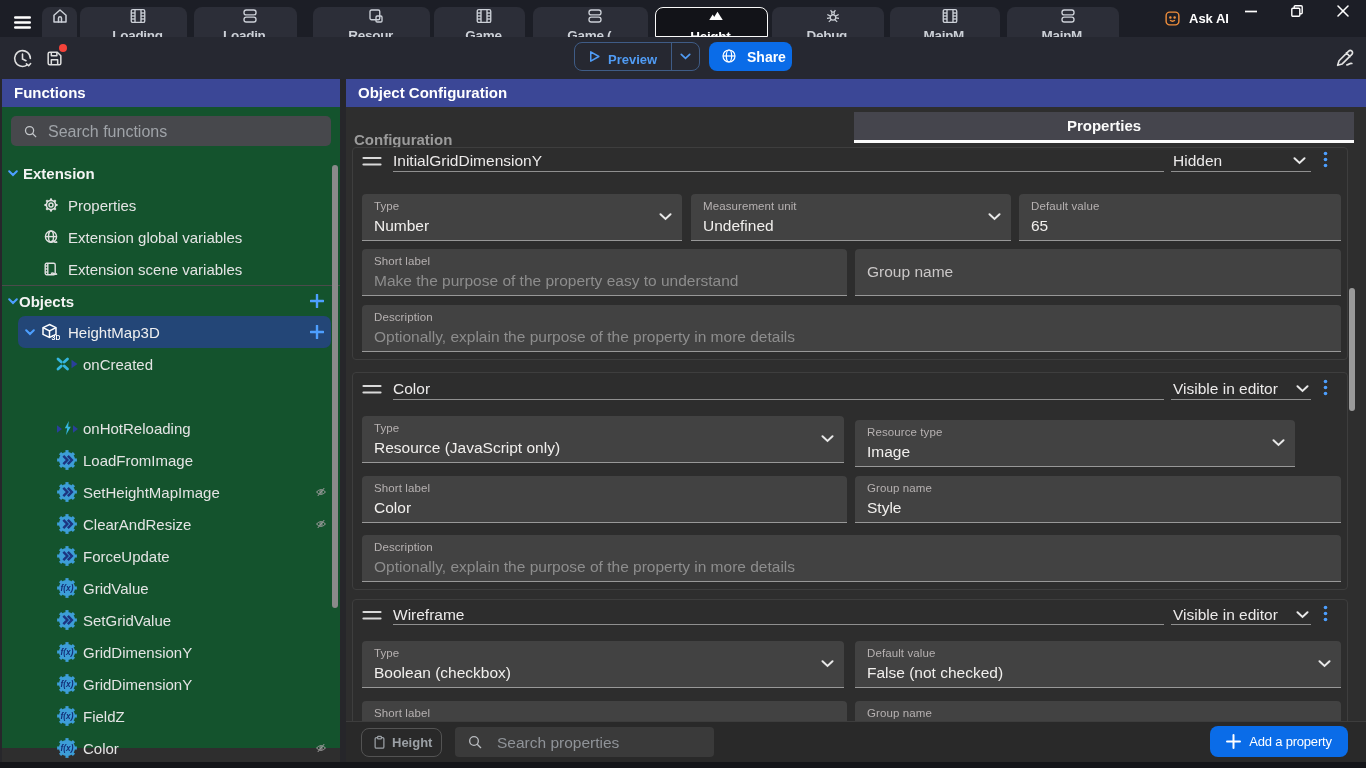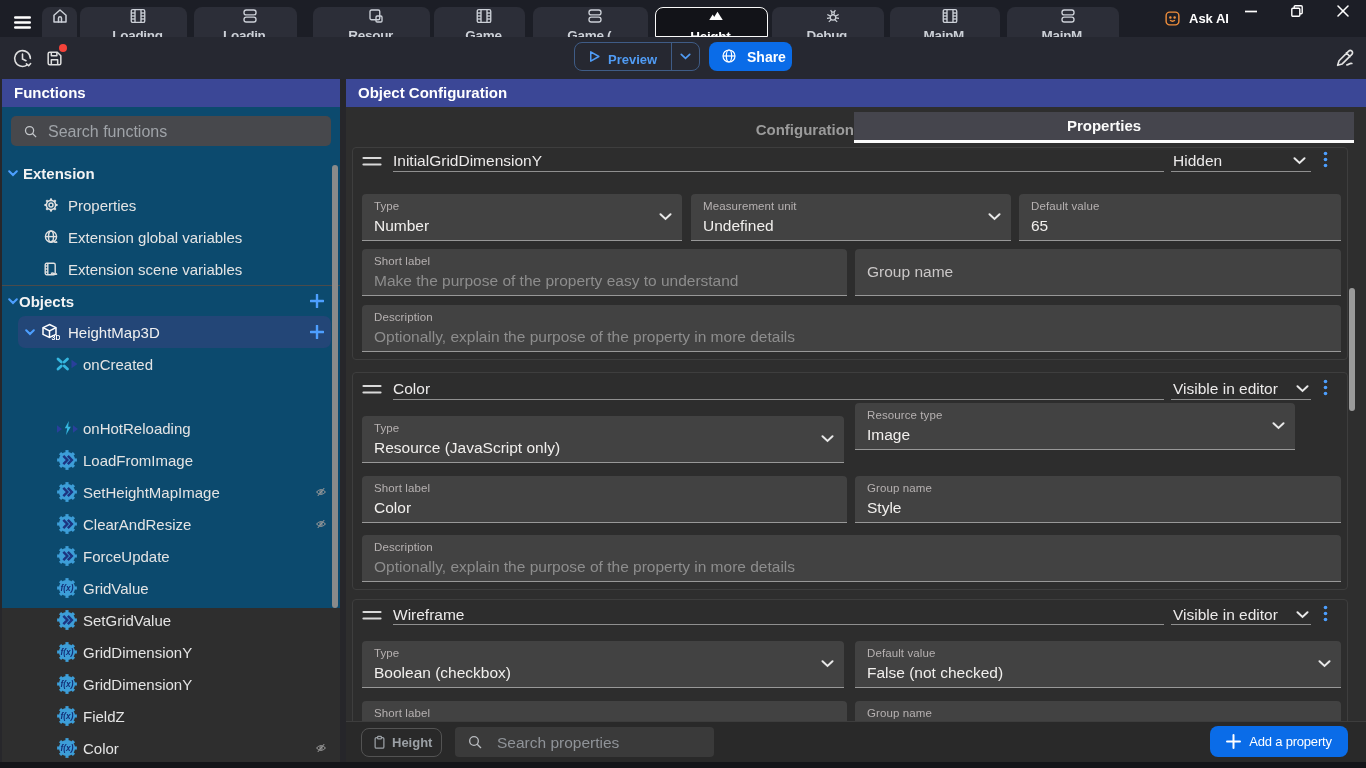--- a/index.html
+++ b/index.html
@@ -15,21 +15,21 @@
 .tab .ticon { margin-left:9px; }
 .tab .tlabel { margin-left:8px; white-space:nowrap; }
 .tab .tx { margin-left:auto; margin-right:8px; color:#aeb2ba; font-weight:400; font-size:13px; }
 .tab.active { background:#121318; border:1px solid #fafafa; color:#fff; }
 .tab.active .tx { color:#e8e8e8; }
 
 
 #toolbar { position:absolute; left:0; top:37px; width:1366px; height:42px; background:#262831; }
 
 
-#lpanel { position:absolute; left:2px; top:79px; width:338px; height:529px; background:#0c4a6e; }
+#lpanel { position:absolute; left:2px; top:79px; width:338px; height:669px; background:#14532d; }
 #mpanel { position:absolute; left:346px; top:79px; width:1020px; height:683px; background:#2e2e2e; }
 #lsep  { position:absolute; left:340px; top:79px; width:6px; height:689px; background:#26262a; }
 #ledge { position:absolute; left:0; top:79px; width:2px; height:689px; background:#27272b; }
 #bottomstrip { position:absolute; left:0; top:762px; width:1366px; height:6px; background:#141519; }
 .phead { position:absolute; left:0; top:0; height:28px; width:100%; background:#3b4796; color:#fff;
   font-size:15px; font-weight:700; line-height:28px; padding-left:12px; }
 
 
 .trow { position:absolute; left:0; width:338px; height:32px; display:flex; align-items:center; color:#e4e4e4; font-size:15px; }
 .sect { font-weight:700; color:#f3f3f3; }
@@ -519,21 +519,21 @@
           <circle cx="12" cy="12" r="2.4"></circle>
           <line x1="5.5" y1="20" x2="18.5" y2="4"></line>
         </svg>
       </div>
     <div class="abs" style="left:330px;top:86px;width:6px;height:443px;background:#8a8a8a;border-radius:3px"></div>
   </div>
   <div id="lsep"></div>
   <div id="mpanel">
       <div class="phead">Object Configuration</div>
     <div class="abs" style="left:508px;top:33px;width:500px;height:28px;background:#45454d"></div>
-    <div class="abs" style="left:8px;top:37px;width:500px;height:28px;text-align:right;line-height:28px;font-size:15px;font-weight:700;color:#9b9b9b">Configuration</div>
+    <div class="abs" style="left:8px;top:47px;width:500px;height:28px;text-align:left;line-height:28px;font-size:15px;font-weight:700;color:#9b9b9b">Configuration</div>
     <div class="abs" style="left:508px;top:33px;width:500px;height:28px;text-align:center;line-height:28px;font-size:15px;font-weight:700;color:#fafafa">Properties</div>
     <div class="abs" style="left:508px;top:61px;width:500px;height:3px;background:#fafafa"></div>
 
     <div class="blk" style="top:68px;height:213px">
       <svg class="abs" style="left:9px;top:6px" width="20" height="15" viewBox="0 0 20 15">
           <g stroke="#d9d9d9" stroke-width="2.2" stroke-linecap="round">
             <line x1="1.5" y1="4" x2="18.5" y2="4"></line>
             <line x1="1.5" y1="10.5" x2="18.5" y2="10.5"></line>
           </g>
         </svg>
@@ -606,21 +606,21 @@
           <circle cx="2.5" cy="14.5" r="1.8"></circle>
         </svg>
       <div class="fld" style="left:9px;top:43px;width:482px">
           <div class="lb">Type</div>
           <div class="vl">Resource (JavaScript only)</div>
           <svg class="chv" width="13" height="8" viewBox="0 0 13 8" fill="none" stroke="#e8e8e8" stroke-width="2" stroke-linecap="round">
             <path d="M1.5 1.3 L6.5 6 L11.5 1.3"></path>
           </svg>
           <div class="ul"></div>
         </div>
-      <div class="fld" style="left:502px;top:30px;width:440px">
+      <div class="fld" style="left:502px;top:47px;width:440px">
           <div class="lb">Resource type</div>
           <div class="vl">Image</div>
           <svg class="chv" width="13" height="8" viewBox="0 0 13 8" fill="none" stroke="#e8e8e8" stroke-width="2" stroke-linecap="round">
             <path d="M1.5 1.3 L6.5 6 L11.5 1.3"></path>
           </svg>
           <div class="ul"></div>
         </div>
       <div class="fld" style="left:9px;top:103px;width:485px">
           <div class="lb">Short label</div>
           <div class="vl">Color</div>

